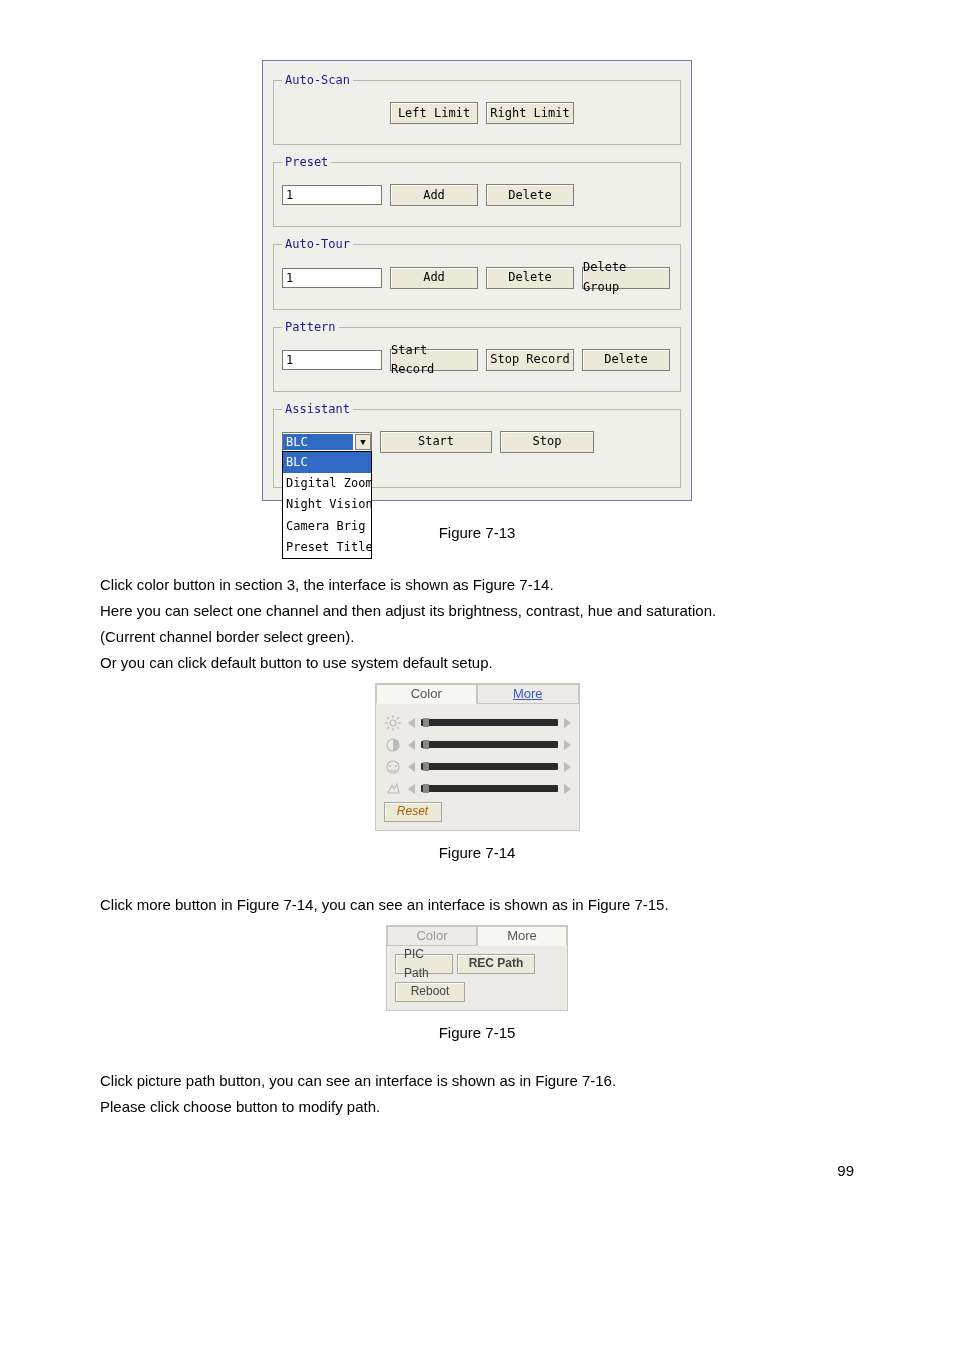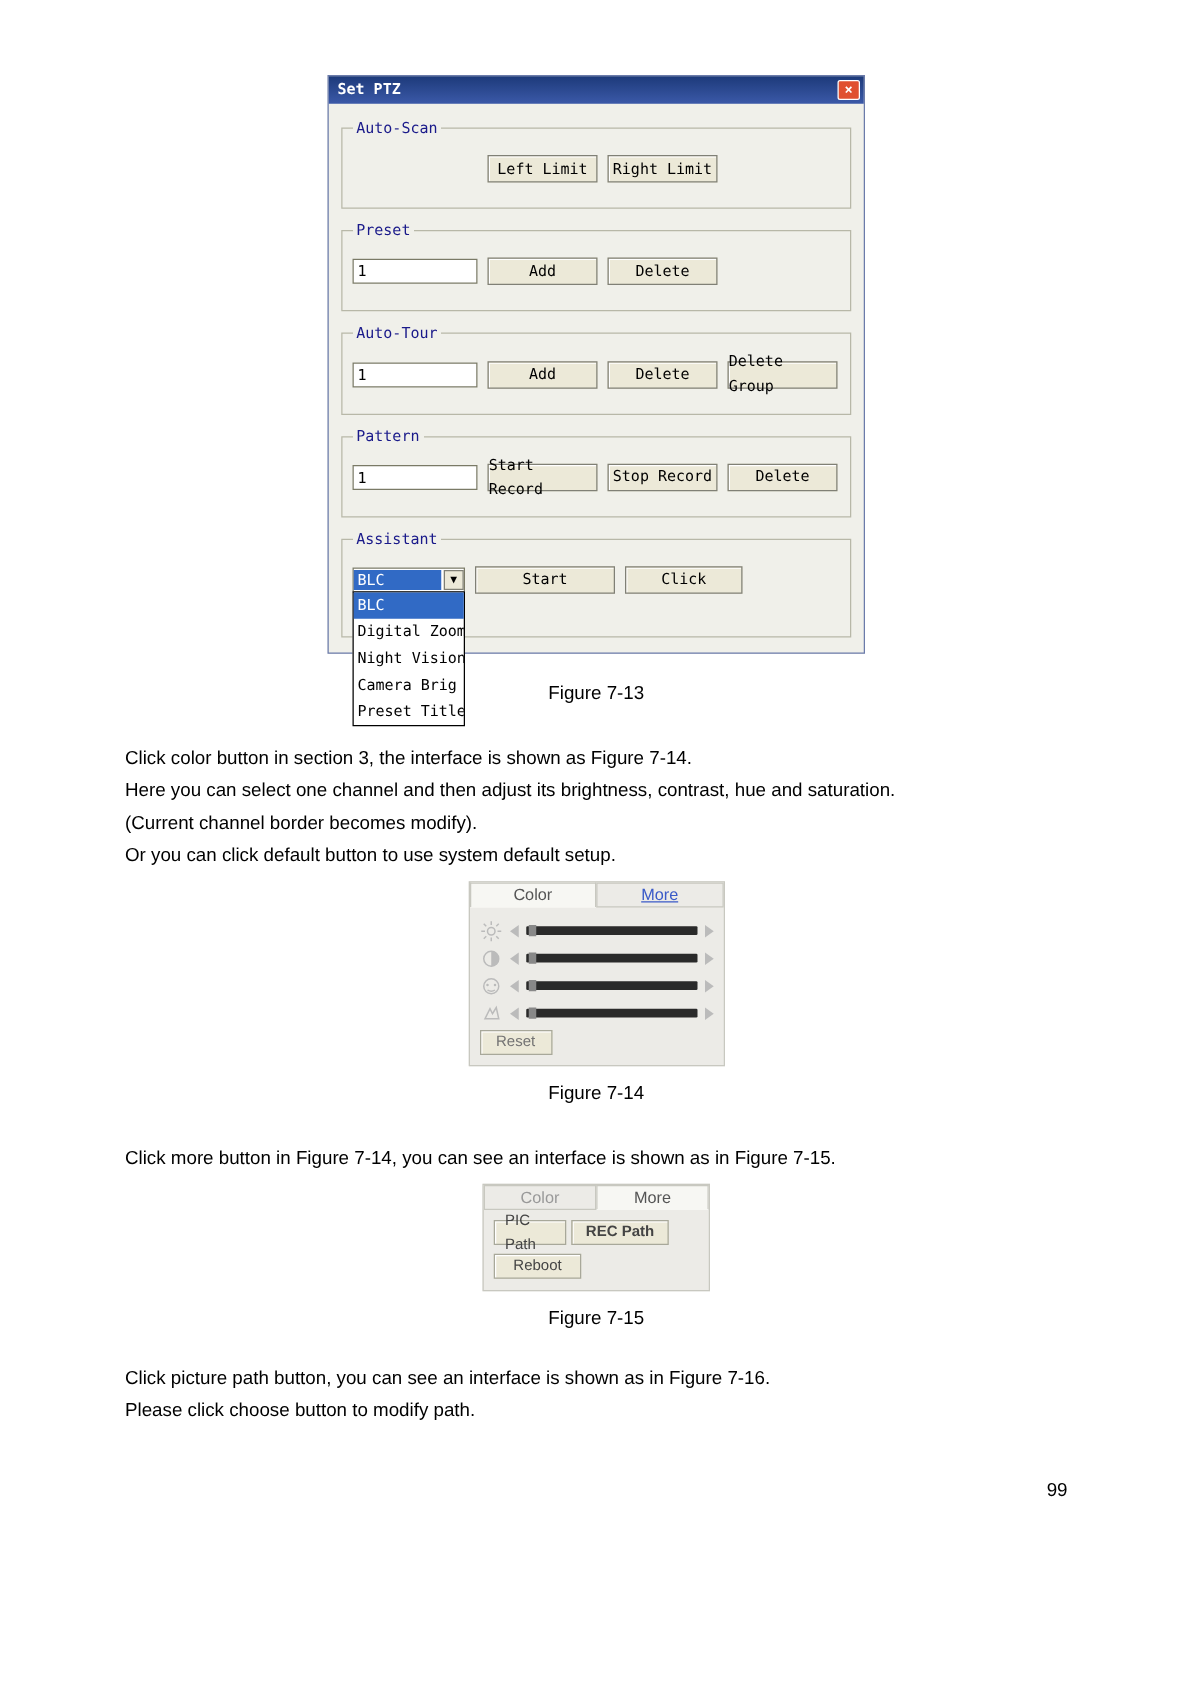--- a/index.html
+++ b/index.html
@@ -129,47 +129,42 @@
     flex: 1; height: 7px; background: #2a2a2a; border-radius: 1px;
     position: relative;
   }
   .bar .thumb {
     position: absolute; top: -1px; width: 6px; height: 9px; background: #888;
   }
   .reset-btn {
     width: 58px; height: 20px;
     background: #ece9d8; border: 1px solid #a8a89a;
     box-shadow: inset 1px 1px 0 #fff;
-    font-size: 12px; color: #737373;
+    font-size: 12px; color: #a16207;
     display:flex; align-items:center; justify-content:center;
     margin-top: 4px;
+    font-style: italic;
   }
   .more-panel .panel-body { padding: 8px; }
   .flatbtn {
     height: 20px; padding: 0 8px;
     background: #ece9d8; border: 1px solid #a8a89a;
     box-shadow: inset 1px 1px 0 #fff;
     font-size: 12px; color: #444;
     display:inline-flex; align-items:center; justify-content:center;
   }
   .btnrow { display: flex; gap: 4px; margin-bottom: 4px; }
   .page-num { text-align: right; margin-top: 40px; font-size: 15px; }
   svg { display:block; }
 </style>
 </head>
 <body>
 
 <div class="dialog-wrap">
   <div class="dialog">
-    <div class="titlebar">
-      <span>Set PTZ</span>
-      <div class="closebtn">
-        <span>×</span>
-      </div>
-    </div>
     <div class="dialog-body">
 
       <fieldset>
         <legend>Auto-Scan</legend>
         <div class="row" style="padding-left:108px;">
           <div class="win-btn">Left Limit</div>
           <div class="win-btn">Right Limit</div>
         </div>
       </fieldset>
 
@@ -212,33 +207,33 @@
             </div>
             <div class="combo-list">
               <div class="sel">BLC</div>
               <div>Digital Zoom</div>
               <div>Night Vision</div>
               <div>Camera Brig</div>
               <div>Preset Title</div>
             </div>
           </div>
           <div class="win-btn" style="width:112px;">Start</div>
-          <div class="win-btn" style="width:94px;">Click</div>
+          <div class="win-btn" style="width:94px;">Stop</div>
         </div>
       </fieldset>
 
     </div>
   </div>
 </div>
 
 <div class="fig-caption">Figure 7-13</div>
 
 <p class="para">Click color button in section 3, the interface is shown as Figure 7-14.</p>
 <p class="para">Here you can select one channel and then adjust its brightness, contrast, hue and saturation.</p>
-<p class="para">(Current channel border becomes modify).</p>
+<p class="para">(Current channel border select green).</p>
 <p class="para">Or you can click default button to use system default setup.</p>
 
 <div class="panel-wrap">
   <div class="color-panel">
     <div class="tabbar">
       <div class="tab active">Color</div>
       <div class="tab inactive-link">More</div>
     </div>
     <div class="panel-body">
 

